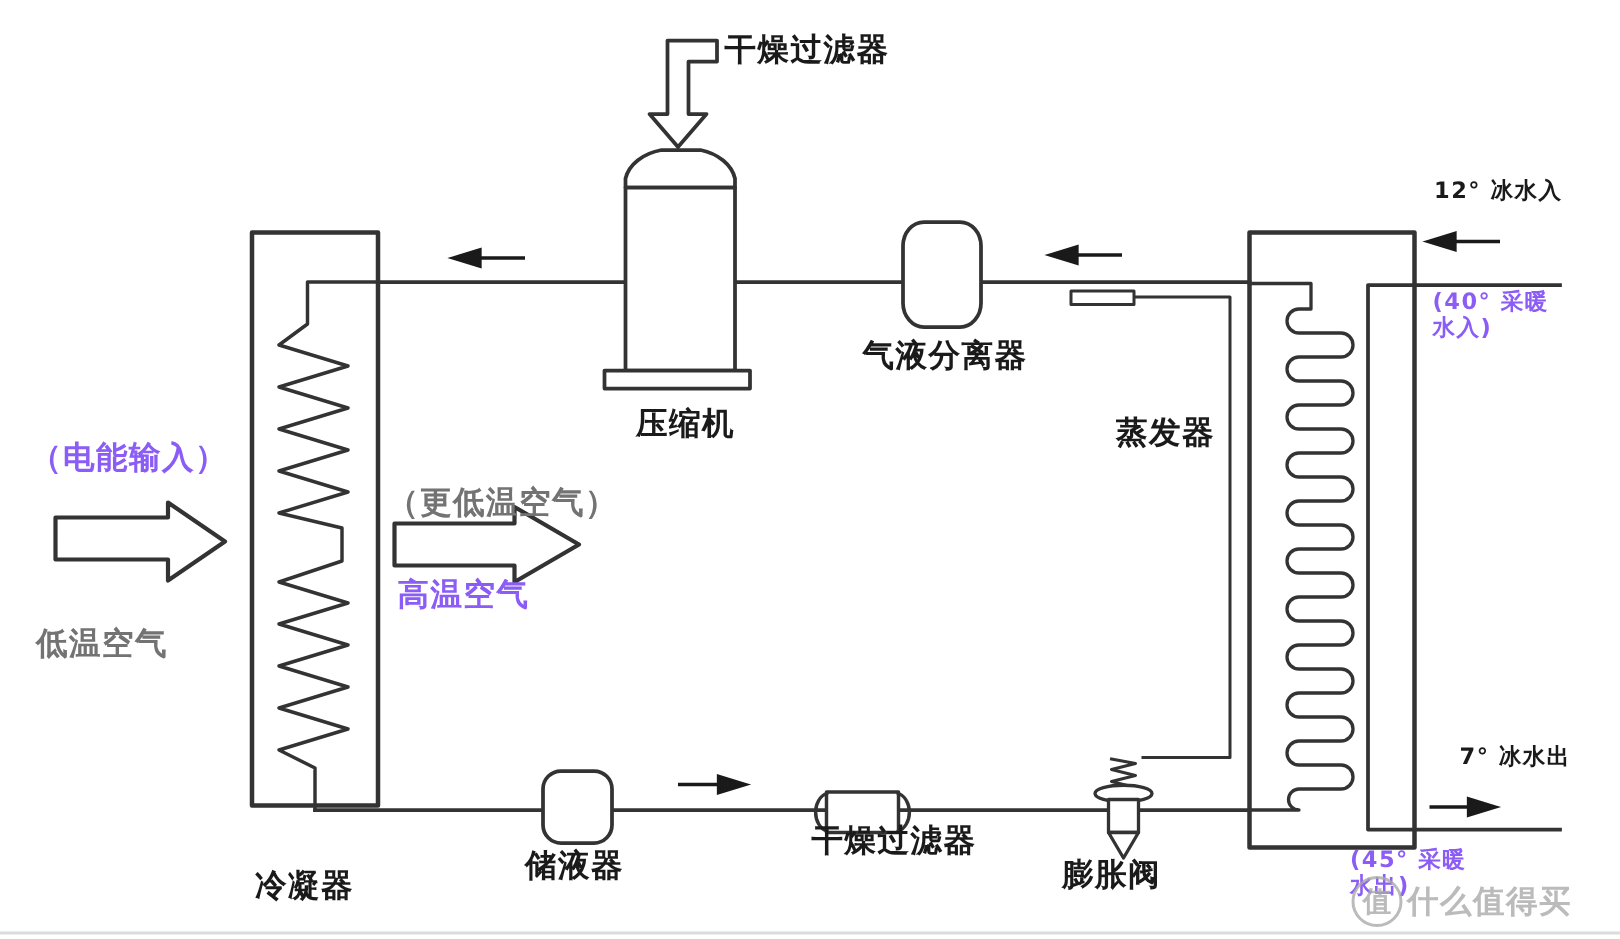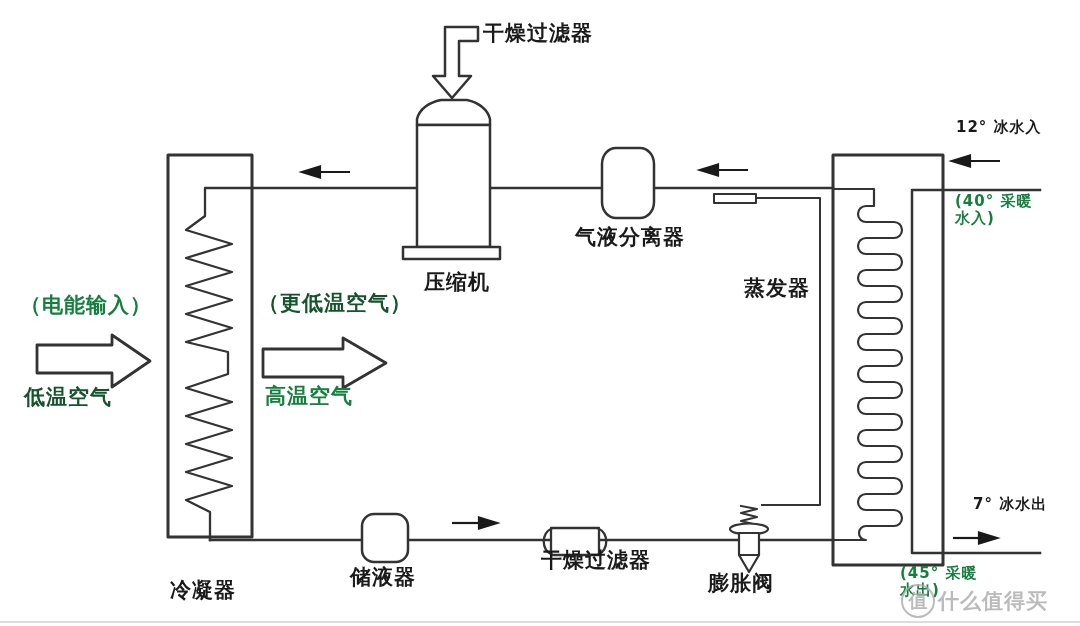--- a/index.html
+++ b/index.html
@@ -1,22 +1,22 @@
 <!DOCTYPE html>
 <html><head>
 <meta charset="utf-8">
 <style>
   html,body{margin:0;padding:0;background:#ffffff;}
   #stage{position:relative;width:1080px;height:626px;background:#ffffff;overflow:hidden;
          font-family:"DejaVu Sans",sans-serif;}
   #linework{position:absolute;left:0;top:0;}
   .lbl{position:absolute;font-weight:bold;font-size:21px;color:#1a1a1a;
        white-space:nowrap;letter-spacing:1px;line-height:1.15;}
-  .red{color:#15803d;}
-  .magenta{color:#14532d;}
+  .red{color:#8b5cf6;}
+  .magenta{color:#737373;margin-top:32px;}
   .water{font-size:15px;letter-spacing:1px;}
   .two-line span{display:block;}
   .watermark{position:absolute;left:901px;top:584px;display:flex;align-items:center;gap:3px;
              color:#a9a9a9;opacity:0.78;z-index:5;}
   .wm-badge{display:flex;align-items:center;justify-content:center;width:30px;height:30px;
             border:2.5px solid #a9a9a9;border-radius:50%;font-size:19px;font-weight:bold;}
   .wm-text{font-size:21px;font-weight:bold;letter-spacing:1px;}
   .bottom-strip{position:absolute;left:0;top:621px;width:1080px;height:2px;background:#dcdcdc;}
 </style>
 </head>

